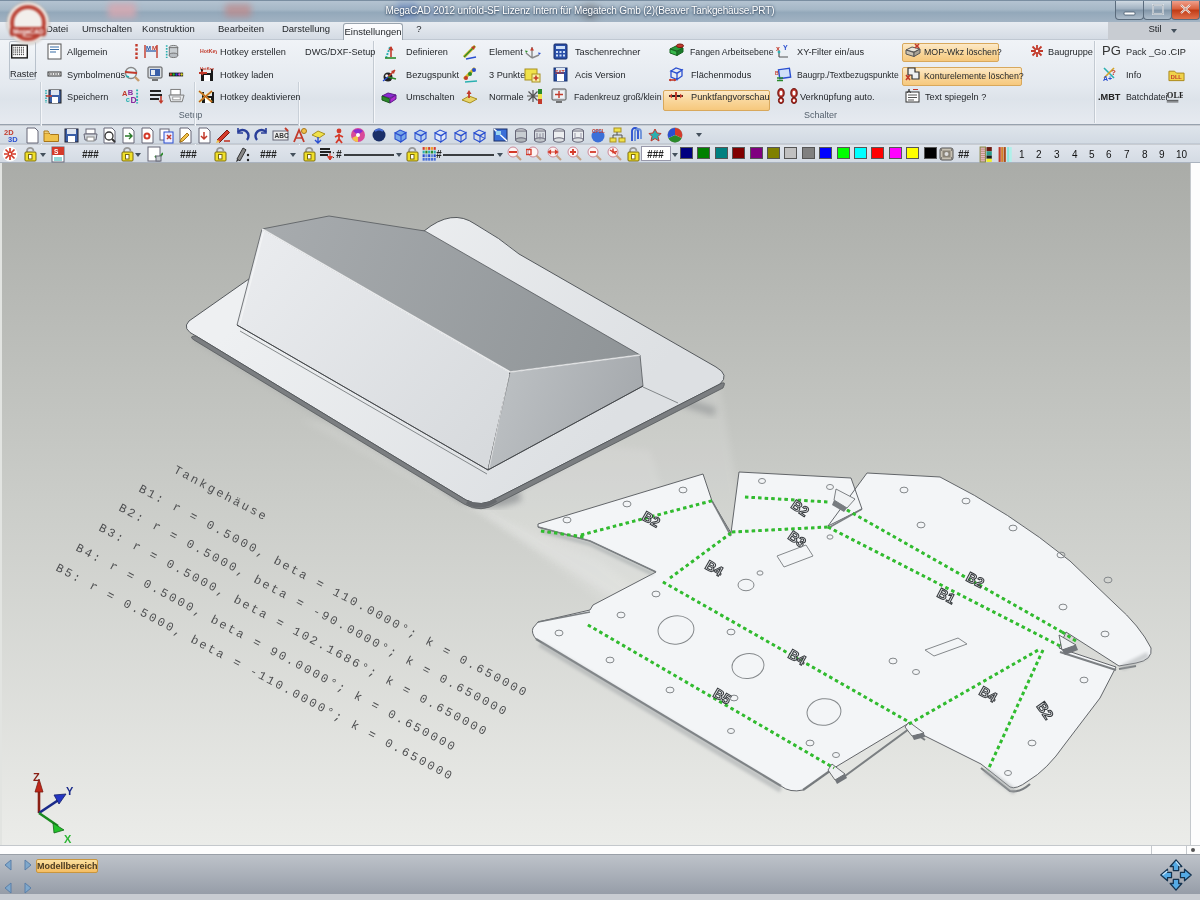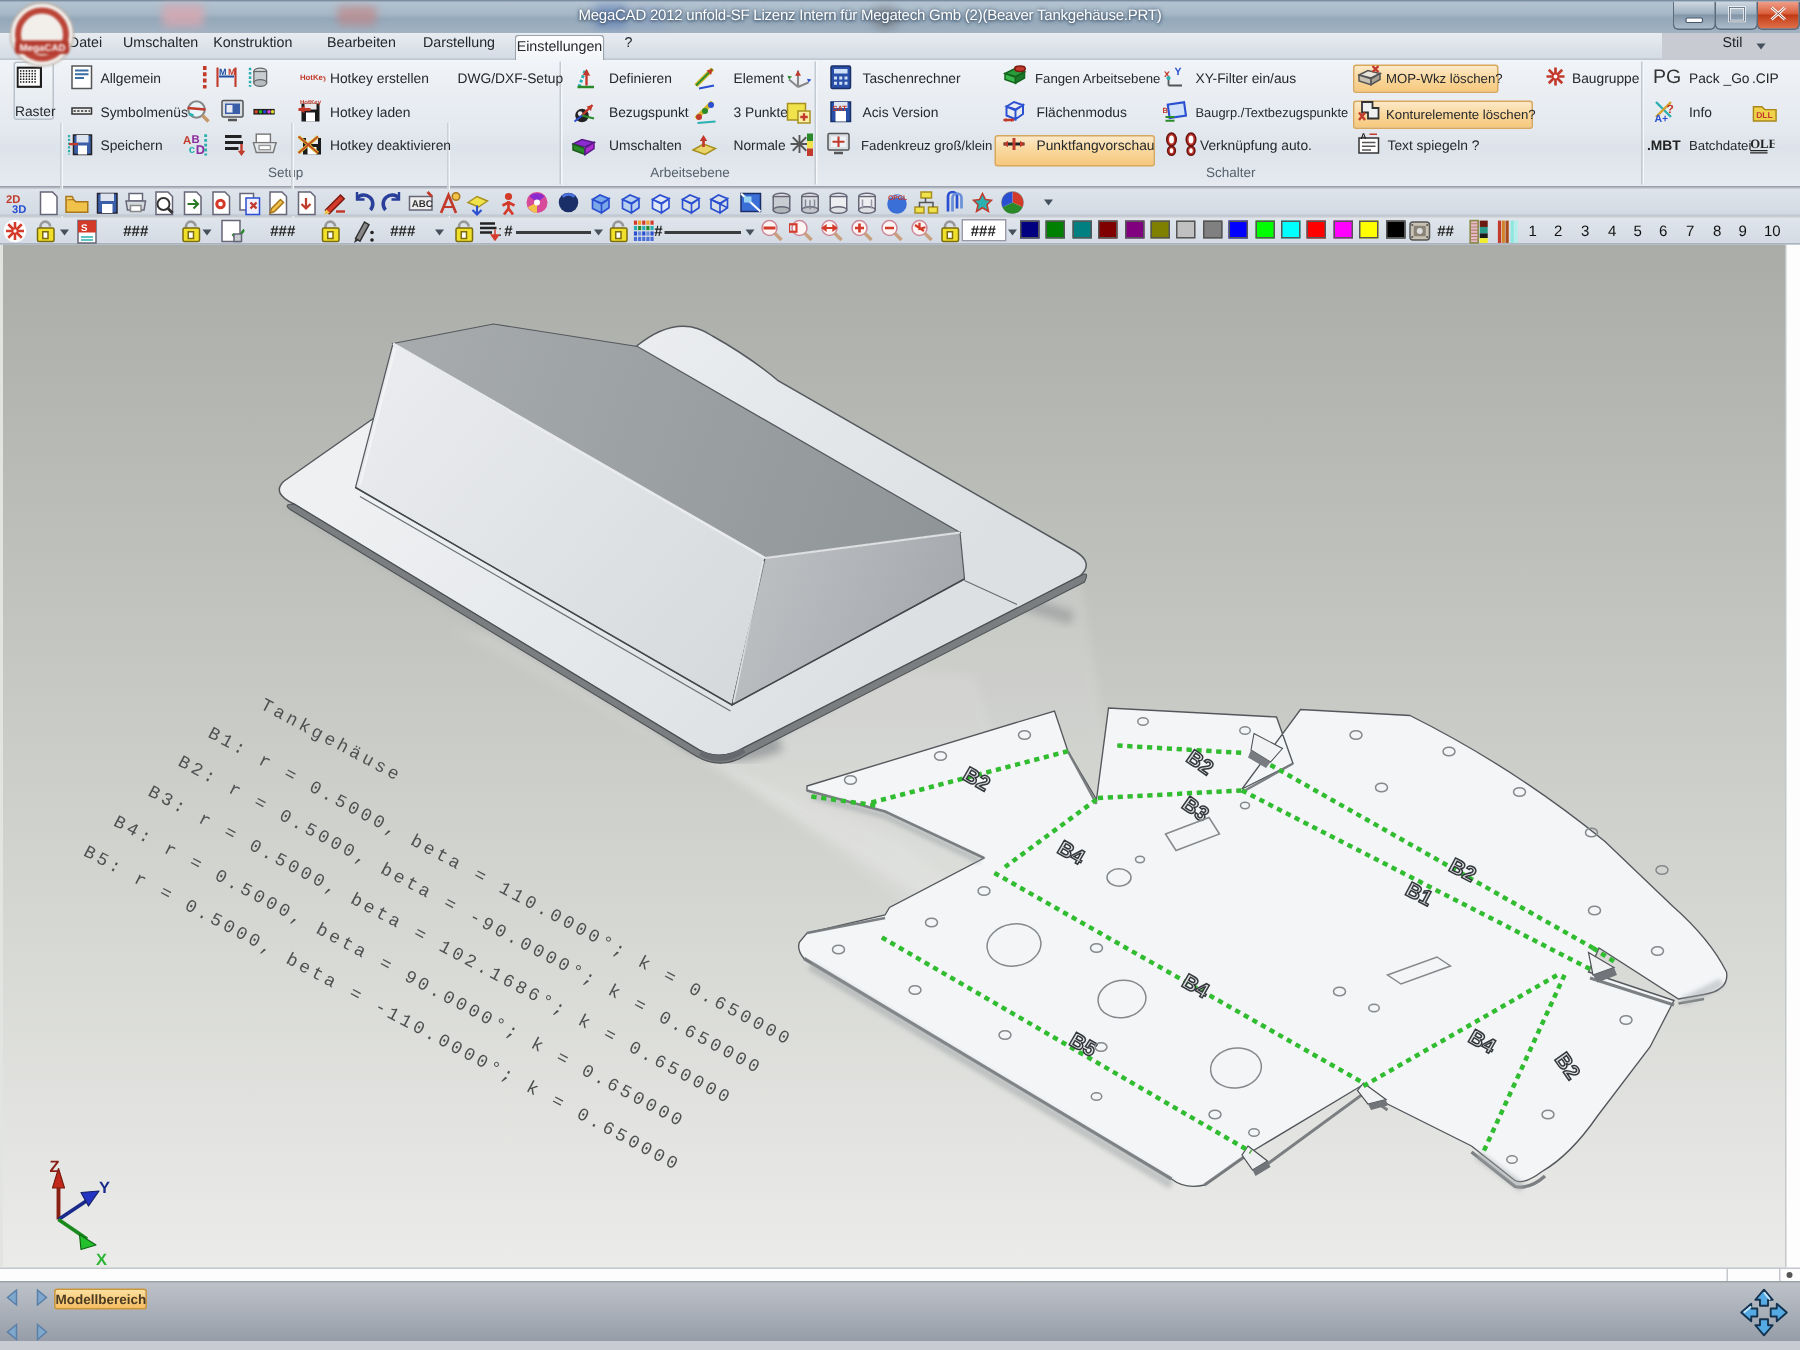--- a/index.html
+++ b/index.html
@@ -244,23 +244,20 @@
         <circle cx="7" cy="7" r="6.5" fill="#2a6fd4"></circle>
         <circle cx="7" cy="7" r="6.5" fill="none" stroke="#1a4a9a" stroke-width="0.8"></circle>
         <text x="4" y="11" font-size="10" fill="#fff" font-weight="bold" font-family="Liberation Serif,serif">?</text>
       </svg>
 </div>
 </div>
 <div id="ribbon" class="abs">
 <div class="rgroup" style="left:8px;width:366px">
       <div class="rlabel">Setup</div>
     </div>
-<div class="rgroup" style="left:377px;width:167px">
-      <div class="rlabel">Arbeitsebene</div>
-    </div>
 <div class="rgroup" style="left:547px;width:548px">
       <div class="rlabel">Schalter</div>
     </div>
 <div class="abs" style="left:40px;top:42px;width:1px;height:64px;background:#c9d0d8;box-shadow:1px 0 0 #f4f6f9"></div>
 <div class="abs" style="left:194px;top:42px;width:1px;height:64px;background:#c9d0d8;box-shadow:1px 0 0 #f4f6f9"></div>
 <div class="abs" style="left:298px;top:42px;width:1px;height:64px;background:#c9d0d8;box-shadow:1px 0 0 #f4f6f9"></div>
 <div class="abs" style="left:9px;top:1px;width:27px;height:39px;border:1px solid #b9c2cc;border-radius:2px;background:linear-gradient(#f3f6f9,#e2e8ee)"></div>
 <svg class="ricon" style="left:11px;top:3px" width="24" height="20" viewBox="0 0 24 20">
       <rect x="1" y="1" width="22" height="18" fill="#fbfbfb" stroke="#1d1d1d" stroke-width="2"></rect>
       <circle cx="4.0" cy="4.0" r="0.8" fill="#222"></circle>

